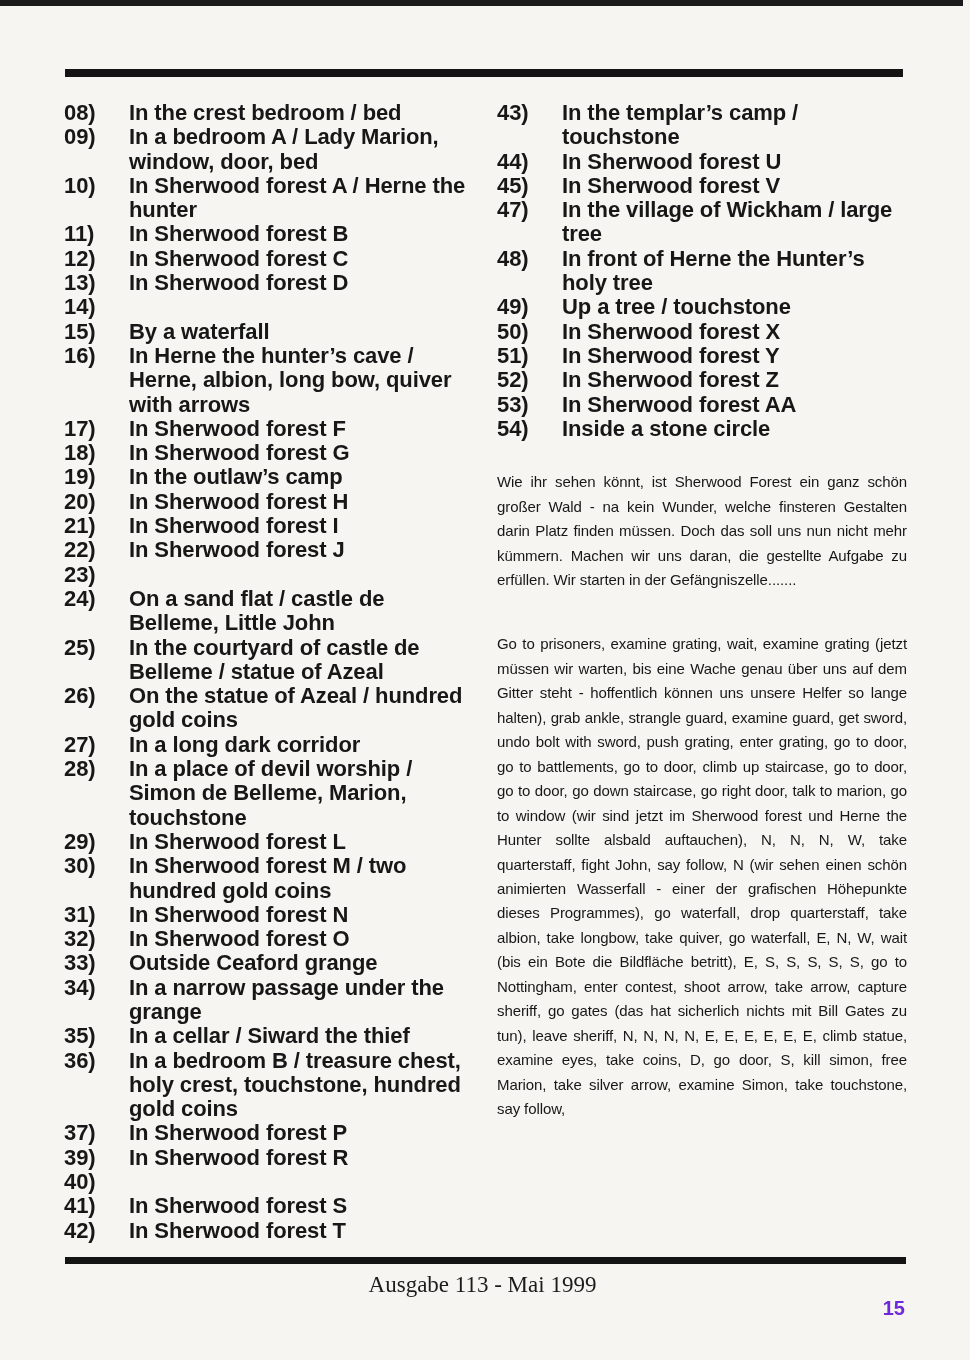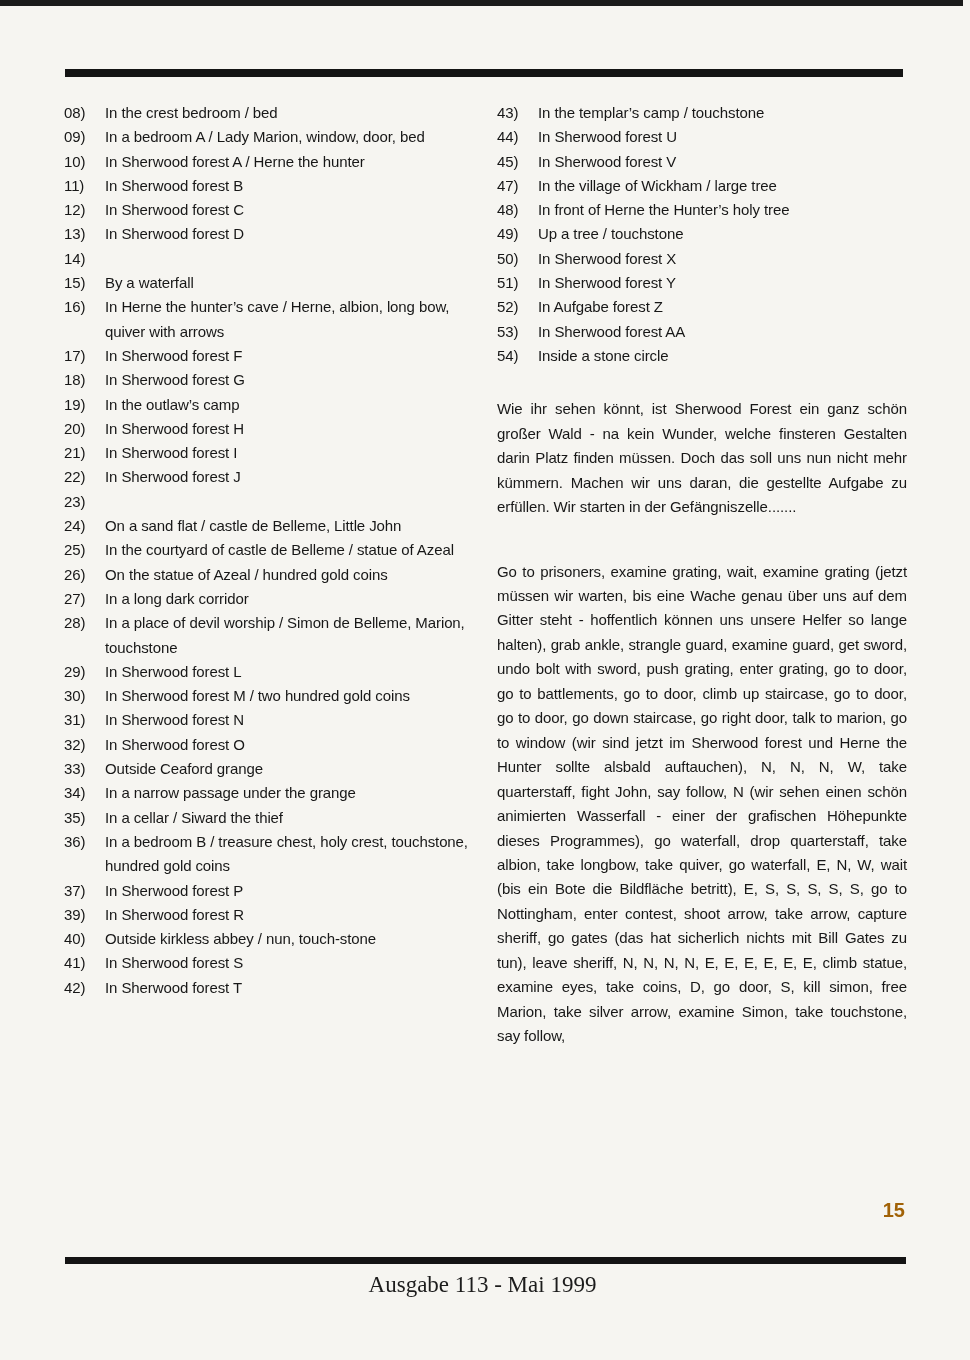--- a/index.html
+++ b/index.html
@@ -22,24 +22,25 @@
   }
   .rule.top    { top: 69px;   width: 838px; height: 8px; }
   .rule.bottom { top: 1257px; width: 841px; height: 7px; }
 
   .col { position: absolute; top: 101px; }
   .col.left  { left: 64px;  width: 404px; }
   .col.right { left: 497px; width: 410px; }
 
   .item {
     display: flex;
-    font-weight: 400;
-    font-size: 15px;
+    font-weight: 700;
+    font-size: 22px;
     line-height: 24.3px;
     letter-spacing: -0.1px;
+    gap: 24px;
   }
   .item .n { flex: none; width: 41px; }
   .item .t { flex: 1; }
 
   .para {
     font-weight: 400;
     font-size: 15px;
     line-height: 24.45px;
     letter-spacing: -0.1px;
     text-align: justify;
@@ -48,23 +49,23 @@
   .para.first  { margin-top: 29px; }
   .para.second { margin-top: 40px; }
 
   .footer-issue {
     position: absolute; top: 1272px; left: 0;
     width: 965px; text-align: center;
     font-family: "Liberation Serif", serif;
     font-size: 23px; color: #1c1c1c;
   }
   .footer-page {
-    position: absolute; top: 1199px; left: 855px;
+    position: absolute; top: 1297px; left: 855px;
     width: 50px; text-align: right;
-    font-size: 20px; font-weight: 700; color: #a16207;
+    font-size: 20px; font-weight: 700; color: #6d28d9;
   }
 </style>
 </head>
 <body>
 
 <div class="top-edge"></div>
 <div class="rule top"></div>
 
 <div class="col left">
   <div id="left-list">
@@ -185,21 +186,20 @@
       <div class="item">
         <span class="n">37)</span>
         <span class="t">In Sherwood forest P</span>
       </div>
       <div class="item">
         <span class="n">39)</span>
         <span class="t">In Sherwood forest R</span>
       </div>
       <div class="item">
         <span class="n">40)</span>
-        <span class="t">Outside kirkless abbey / nun, touch-stone</span>
       </div>
       <div class="item">
         <span class="n">41)</span>
         <span class="t">In Sherwood forest S</span>
       </div>
       <div class="item">
         <span class="n">42)</span>
         <span class="t">In Sherwood forest T</span>
       </div>
     </div>
@@ -234,21 +234,21 @@
       <div class="item">
         <span class="n">50)</span>
         <span class="t">In Sherwood forest X</span>
       </div>
       <div class="item">
         <span class="n">51)</span>
         <span class="t">In Sherwood forest Y</span>
       </div>
       <div class="item">
         <span class="n">52)</span>
-        <span class="t">In Aufgabe forest Z</span>
+        <span class="t">In Sherwood forest Z</span>
       </div>
       <div class="item">
         <span class="n">53)</span>
         <span class="t">In Sherwood forest AA</span>
       </div>
       <div class="item">
         <span class="n">54)</span>
         <span class="t">Inside a stone circle</span>
       </div>
     </div>

